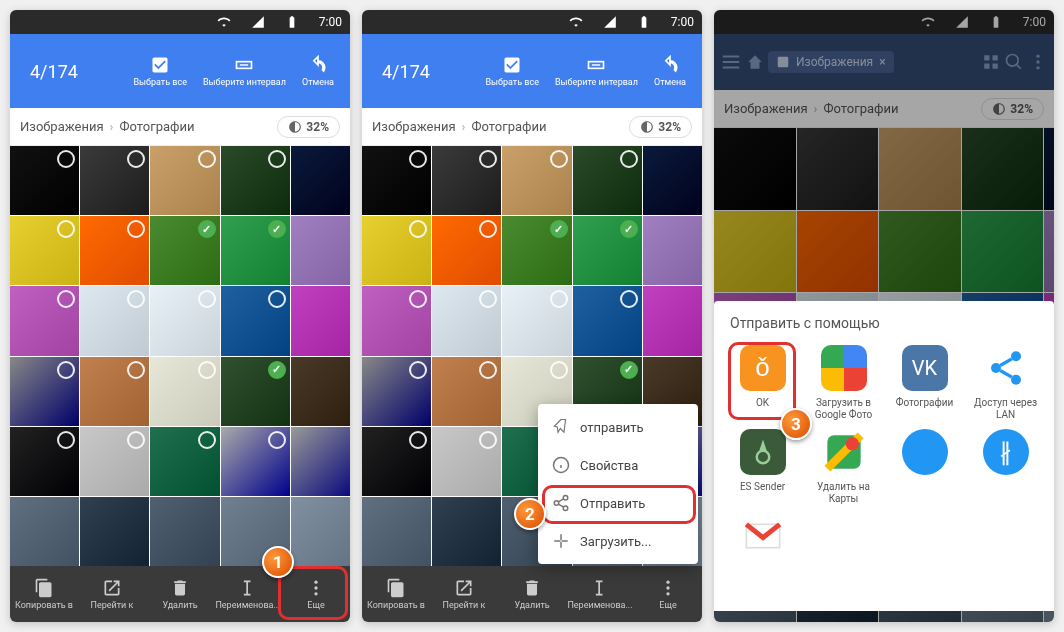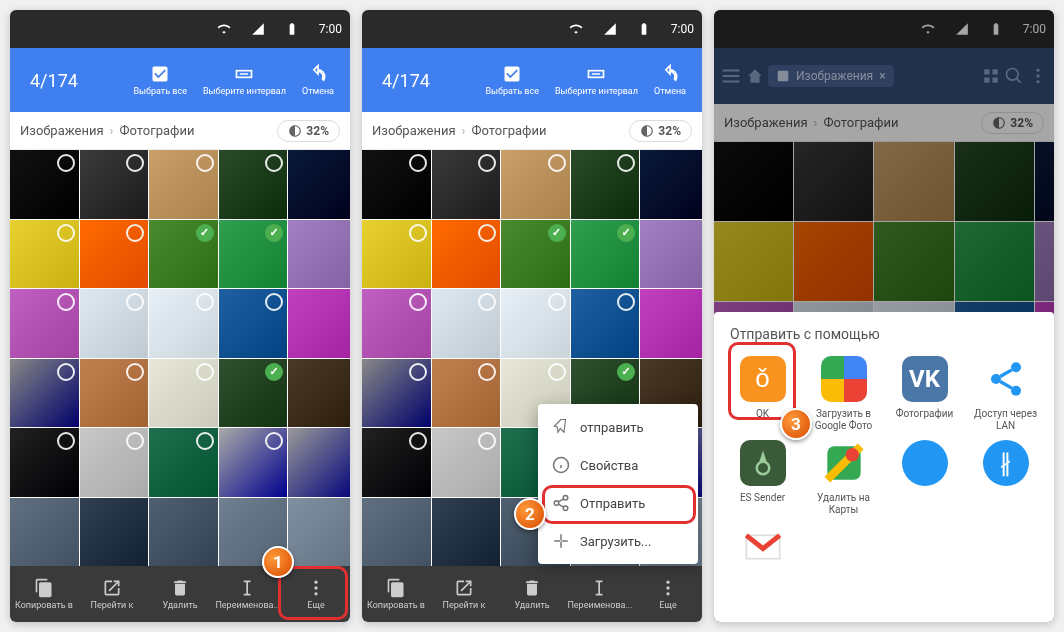--- a/index.html
+++ b/index.html
@@ -1,20 +1,20 @@
 <!DOCTYPE html>
 <html><head>
 <meta charset="utf-8">
 <style>
 *{margin:0;padding:0;box-sizing:border-box;font-family:Roboto,Arial,sans-serif}
 body{background:#f0f0f0;display:flex;gap:12px;padding:10px;justify-content:center}
 .phone{width:340px;height:612px;background:#fff;border-radius:6px;overflow:hidden;position:relative;box-shadow:0 2px 8px rgba(0,0,0,.2);display:flex;flex-direction:column}
-.statusbar{background:#2a2a2a;color:#fff;height:38px;display:flex;align-items:center;justify-content:flex-end;padding:0 8px;font-size:12px;gap:20px}
+.statusbar{background:#2a2a2a;color:#fff;height:24px;display:flex;align-items:center;justify-content:flex-end;padding:0 8px;font-size:12px;gap:20px}
 .statusbar svg{width:14px;height:14px;fill:#fff}
-.topbar{background:#3f7ff0;color:#fff;height:64px;display:flex;align-items:center;padding:0 8px}
+.topbar{background:#3f7ff0;color:#fff;height:74px;display:flex;align-items:center;padding:0 8px}
 .counter{font-size:18px;padding:0 12px;flex:1}
 .tbbtn{display:flex;flex-direction:column;align-items:center;justify-content:center;font-size:9px;padding:0 8px;gap:2px;height:100%}
 .tbbtn svg{width:20px;height:20px;fill:#fff}
 .breadcrumb{background:#fff;height:38px;display:flex;align-items:center;padding:0 10px;font-size:13px;color:#555;border-bottom:1px solid #eee}
 .breadcrumb .chev{margin:0 6px;color:#aaa}
 .storagepill{margin-left:auto;background:#fff;border:1px solid #ddd;border-radius:14px;padding:3px 10px;display:flex;align-items:center;gap:4px;font-size:12px;font-weight:bold}
 .storagepill svg{width:14px;height:14px;fill:#666}
 .grid{flex:1;display:grid;grid-template-columns:repeat(5,1fr);gap:1px;background:#fff;overflow:hidden}
 .thumb{aspect-ratio:1;position:relative}
 .thumb .img{width:100%;height:100%}
@@ -22,21 +22,21 @@
 .check.on{background:#4caf50;border-color:#4caf50;display:flex;align-items:center;justify-content:center}
 .check.on::after{content:"✓";color:#fff;font-size:11px;font-weight:bold}
 .bottombar{background:#3a3a3a;color:#ccc;height:56px;display:flex}
 .bbtn{flex:1;display:flex;flex-direction:column;align-items:center;justify-content:center;font-size:9px;gap:2px}
 .bbtn svg{width:20px;height:20px;fill:#ccc}
 .marker{position:absolute;width:32px;height:32px;border-radius:50%;background:radial-gradient(circle at 35% 35%,#ff9a3a,#d84a00);border:2px solid #fff;box-shadow:0 2px 4px rgba(0,0,0,.4);display:flex;align-items:center;justify-content:center;color:#fff;font-weight:bold;font-size:17px;z-index:20}
 .redbox{position:absolute;border:3px solid #e03030;border-radius:10px;z-index:15;pointer-events:none}
 .popup{position:absolute;right:4px;bottom:58px;width:160px;background:#fff;border-radius:4px;box-shadow:0 4px 16px rgba(0,0,0,.3);z-index:10;padding:4px 0}
 .popup .item{display:flex;align-items:center;gap:10px;padding:10px 14px;font-size:13px;color:#444}
 .popup .item svg{width:18px;height:18px;fill:#757575}
-.sharesheet{position:absolute;left:0;right:0;bottom:0;background:#fff;border-radius:4px 4px 0 0;z-index:10;padding:14px 10px 0;height:310px}
+.sharesheet{position:absolute;left:0;right:0;bottom:11px;background:#fff;border-radius:4px 4px 0 0;z-index:10;padding:14px 10px 0;height:310px}
 .sharesheet h4{font-size:14px;color:#555;font-weight:normal;margin-bottom:14px;padding-left:6px}
 .shgrid{display:grid;grid-template-columns:repeat(4,1fr);gap:8px 4px}
 .shitem{display:flex;flex-direction:column;align-items:center;font-size:10px;color:#555;text-align:center;line-height:1.2}
 .shitem .ico{width:46px;height:46px;border-radius:10px;margin-bottom:6px;display:flex;align-items:center;justify-content:center}
 .dim{position:absolute;inset:0;background:rgba(0,0,0,.35);z-index:5}
 .topbar2{background:#334a74;height:56px;display:flex;align-items:center;padding:0 6px;gap:4px}
 .topbar2 svg{fill:#8aa0c4}
 .tabpill{background:#4a6396;border-radius:4px;padding:4px 8px;color:#cdd9ee;font-size:12px;display:flex;align-items:center;gap:6px}
 .tabpill svg{width:14px;height:14px;fill:#cdd9ee}
 </style>
@@ -618,21 +618,21 @@
     <div class="shgrid">
       <div class="shitem">
           <div class="ico" style="background:#f7931e;color:#fff;font-size:26px">ǒ</div>
           <span>OK</span>
         </div>
       <div class="shitem">
           <div class="ico" style="background:conic-gradient(#4285f4 0 90deg,#ea4335 90deg 180deg,#fbbc05 180deg 270deg,#34a853 270deg)"></div>
           <span>Загрузить в Google Фото</span>
         </div>
       <div class="shitem">
-          <div class="ico" style="background:#4a76a8;color:#fff;font-size:24px;font-weight:bold">VK</div>
+          <div class="ico" style="background:#4a76a8;color:#fff;font-size:20px;font-weight:normal">VK</div>
           <span>Фотографии</span>
         </div>
       <div class="shitem">
           <div class="ico">
             <svg width="40" height="40" viewBox="0 0 24 24">
               <circle cx="18" cy="5" r="3" fill="#2196f3"></circle>
               <circle cx="6" cy="12" r="3" fill="#2196f3"></circle>
               <circle cx="18" cy="19" r="3" fill="#2196f3"></circle>
               <path d="M8.5 10.5l7-4M8.5 13.5l7 4" stroke="#2196f3" stroke-width="2"></path>
             </svg>

